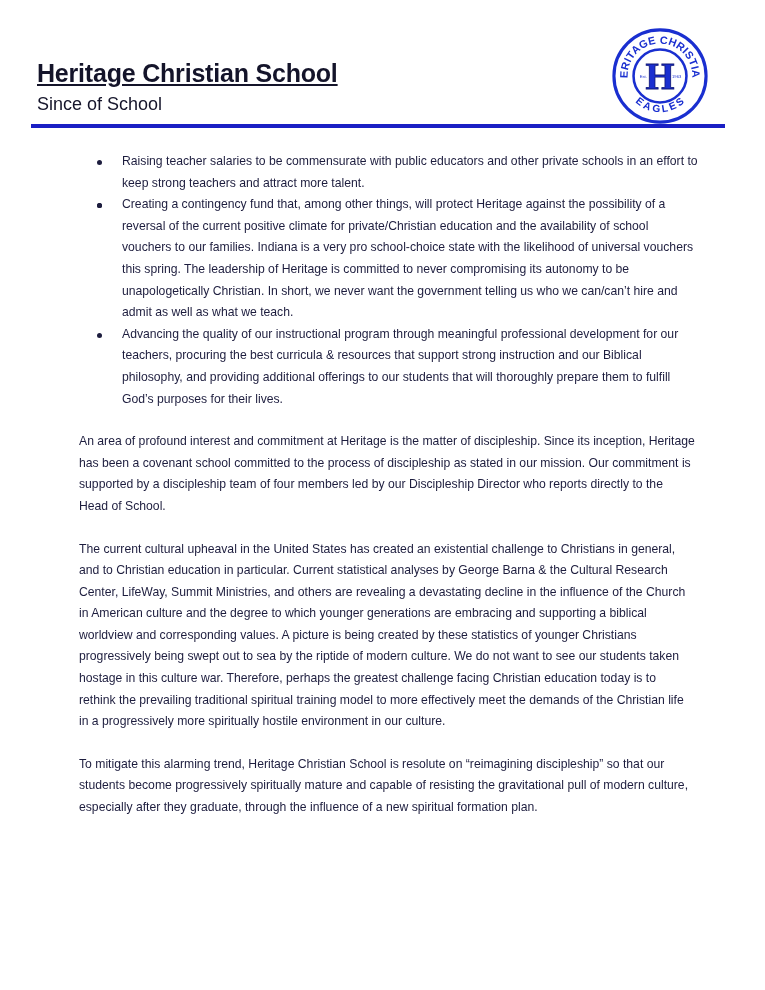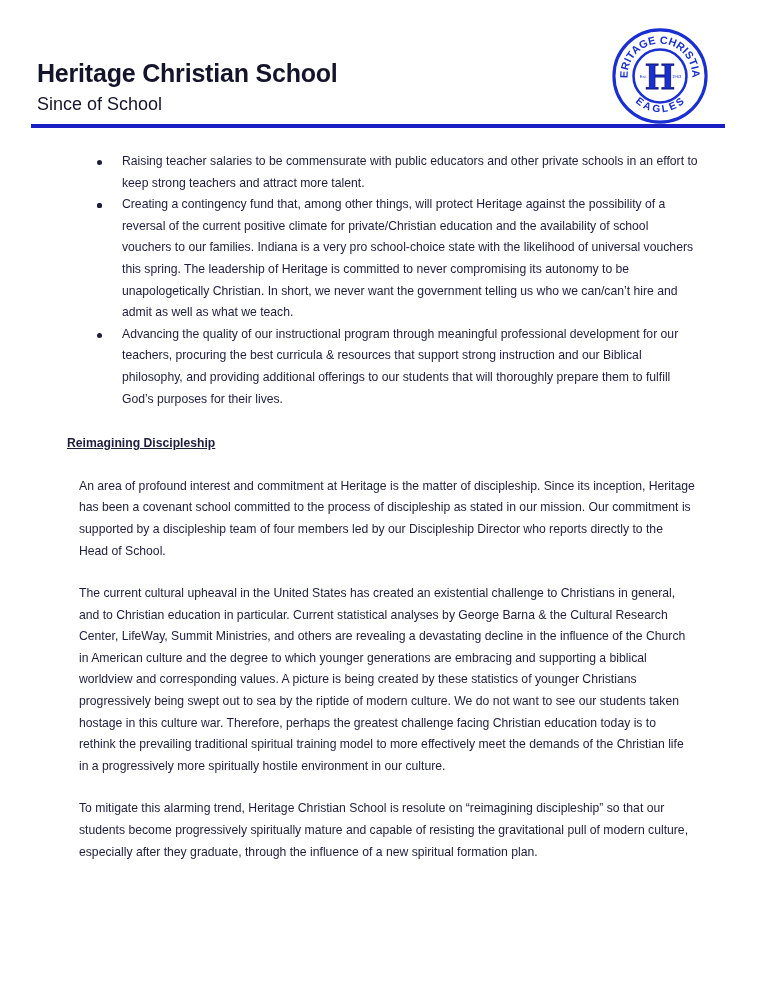--- a/index.html
+++ b/index.html
@@ -1,20 +1,20 @@
 <!DOCTYPE html>
 <html><head>
   <meta charset="utf-8">
   <style>
     html, body { margin: 0; padding: 0; background: #ffffff; }
     body { width: 765px; height: 990px; position: relative; overflow: hidden; color: #1b1b3a; }
     .header-title {
       position: absolute; left: 37px; top: 59px;
       font-family: "Liberation Sans", sans-serif; font-weight: bold;
-      font-size: 25px; color: #14142a; letter-spacing: -0.2px;
+      font-size: 25px; color: #14142a; letter-spacing: -0.2px; text-decoration: underline;
     }
     .header-subtitle {
       position: absolute; left: 37px; top: 94px;
       font-family: "Liberation Sans", sans-serif; font-size: 18px; color: #14142a;
     }
     .rule {
       position: absolute; left: 31px; top: 124px; width: 694px; height: 4px;
       background: #1a1fc4;
     }
     .logo { position: absolute; left: 611px; top: 27px; width: 98px; height: 98px; }
@@ -76,18 +76,17 @@
     <li>
       <span class="dot"></span>
       <span>Creating a contingency fund that, among other things, will protect Heritage against the possibility of a reversal of the current positive climate for private/Christian education and the availability of school vouchers to our families. Indiana is a very pro school-choice state with the likelihood of universal vouchers this spring. The leadership of Heritage is committed to never compromising its autonomy to be unapologetically Christian. In short, we never want the government telling us who we can/can’t hire and admit as well as what we teach.</span>
     </li>
     <li>
       <span class="dot"></span>
       <span>Advancing the quality of our instructional program through meaningful professional development for our teachers, procuring the best curricula &amp; resources that support strong instruction and our Biblical philosophy, and providing additional offerings to our students that will thoroughly prepare them to fulfill God’s purposes for their lives.</span>
     </li>
   </ul>
 
-  <div class="section-heading">Reimagining Discipleship</div>
 
   <p class="para first">An area of profound interest and commitment at Heritage is the matter of discipleship. Since its inception, Heritage has been a covenant school committed to the process of discipleship as stated in our mission. Our commitment is supported by a discipleship team of four members led by our Discipleship Director who reports directly to the Head of School.</p>
   <p class="para">The current cultural upheaval in the United States has created an existential challenge to Christians in general, and to Christian education in particular. Current statistical analyses by George Barna &amp; the Cultural Research Center, LifeWay, Summit Ministries, and others are revealing a devastating decline in the influence of the Church in American culture and the degree to which younger generations are embracing and supporting a biblical worldview and corresponding values. A picture is being created by these statistics of younger Christians progressively being swept out to sea by the riptide of modern culture. We do not want to see our students taken hostage in this culture war. Therefore, perhaps the greatest challenge facing Christian education today is to rethink the prevailing traditional spiritual training model to more effectively meet the demands of the Christian life in a progressively more spiritually hostile environment in our culture.</p>
   <p class="para">To mitigate this alarming trend, Heritage Christian School is resolute on “reimagining discipleship” so that our students become progressively spiritually mature and capable of resisting the gravitational pull of modern culture, especially after they graduate, through the influence of a new spiritual formation plan.</p>
 </div>
 
 </body></html>

